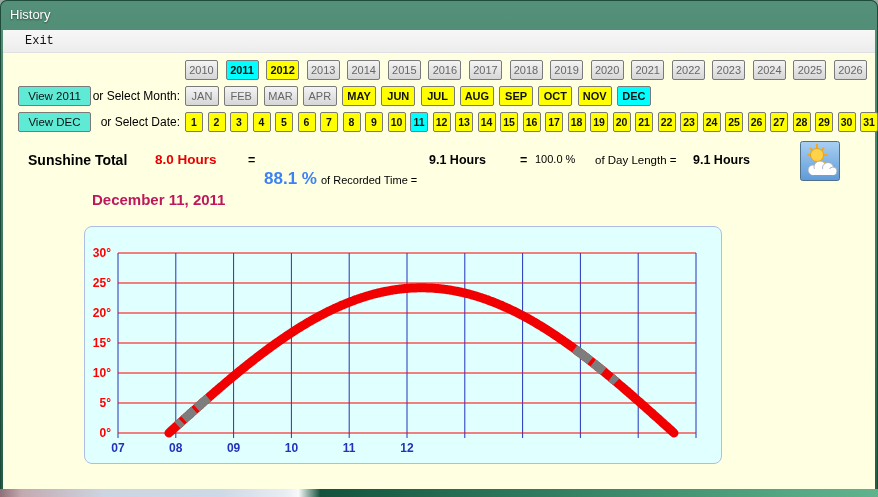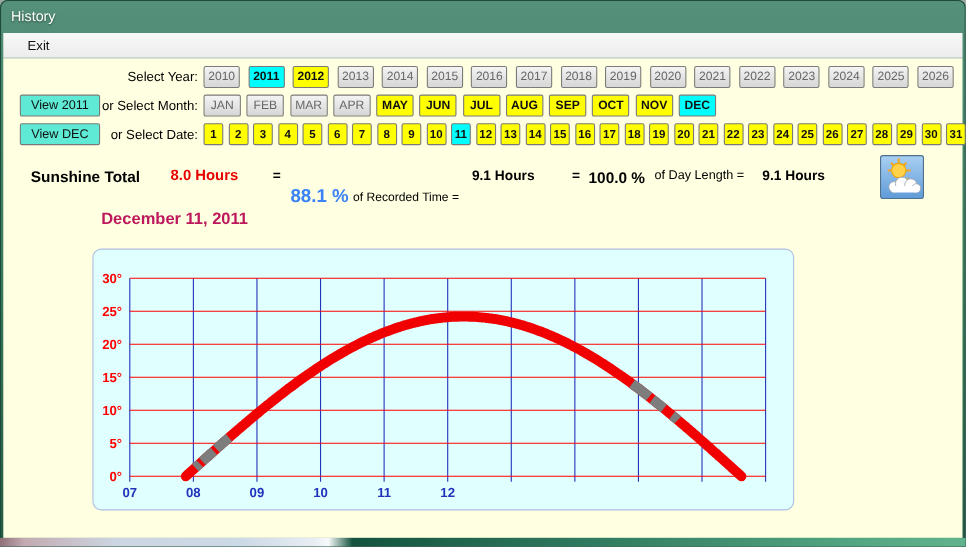--- a/index.html
+++ b/index.html
@@ -14,20 +14,21 @@
     background:
       linear-gradient(180deg,rgba(255,255,255,.28) 0,rgba(255,255,255,0) 45%,rgba(0,0,0,.18) 100%),
       linear-gradient(100deg,#457f67 0%,#5d9a7e 9%,#93c7ac 20%,#4d8a6f 32%,#7cb79a 45%,#35705 7 55%,#35705a 57%,#6aa98a 70%,#2f6b53 84%,#4c8a6e 100%);
     border-radius:7px 7px 0 0;
   }
   .title-text{position:absolute;left:10px;top:7px;font-size:13px;color:#fff;text-shadow:0 1px 2px rgba(0,0,0,.5);}
   .menubar{
     position:absolute;left:3px;top:30px;right:3px;height:22px;
     background:linear-gradient(180deg,#f7f7f7,#ededed);
     border-bottom:1px solid #e0e0e0;
+    font-family:Liberation Mono, monospace;
   }
   .menu-item{position:absolute;left:13px;top:1px;padding:3px 9px;font-size:12px;color:#111;cursor:default;}
   .content{
     position:absolute;left:3px;top:53px;right:3px;bottom:8px;
     background:#ffffe1;
   }
   .bottomstrip{
     position:absolute;left:0;right:0;bottom:0;height:8px;
     background:linear-gradient(90deg,#8f6f78 0%,#c3aab1 2.5%,#ccd6e2 12%,#ccd9e6 25%,#e8edf3 32.5%,#f7f9fb 34%,#14523d 36.5%,#1a5c45 42%,#236a51 50%,#317c60 62%,#439272 76%,#55a883 90%,#60b38d 100%);
   }
@@ -56,21 +57,21 @@
   .view-month{top:33px;} .view-date{top:59px;}
   .summary{position:absolute;left:0;top:99px;width:100%;height:22px;}
   .summary span{position:absolute;white-space:nowrap;}
   .s-label{left:25px;font-size:14px;font-weight:700;color:#000;}
   .s-hours{left:152px;font-size:13.5px;font-weight:700;color:#e80000;}
   .s-eq1{left:245px;font-size:12.5px;font-weight:700;color:#000;top:1px;}
   .s-pct1{left:261px;font-size:17px;font-weight:700;color:#3b82f6;top:1px;margin-top:16px;}
   .s-rec{left:318px;font-size:11px;color:#000;top:2px;margin-top:20px;}
   .s-rech{left:426px;font-size:12.5px;font-weight:700;color:#000;top:1px;}
   .s-eq2{left:517px;font-size:12.5px;font-weight:700;color:#000;top:1px;}
-  .s-pct2{left:532px;font-size:14px;font-weight:700;color:#000;top:1px;}
+  .s-pct2{left:532px;font-size:11px;font-weight:400;color:#000;top:1px;}
   .s-day{left:592px;font-size:11.5px;color:#000;top:2px;}
   .s-dayh{left:690px;font-size:12.5px;font-weight:700;color:#000;top:1px;}
   .weather-icon{position:absolute;left:797px;top:88px;width:40px;height:40px;}
   .chart-title{position:absolute;left:89px;top:138px;font-size:15px;font-weight:700;color:#be185d;}
   .chart-panel{
     position:absolute;left:81px;top:173px;width:638px;height:238px;
     background:#e0ffff;border:1px solid #aebde4;border-radius:8px;box-sizing:border-box;
   }
   .chart-panel svg{display:block;}
   svg text{font-family:"Liberation Sans",sans-serif;font-size:12px;font-weight:700;}
@@ -81,21 +82,20 @@
 <div class="window">
   <div class="titlebar">
     <span class="title-text">History</span>
   </div>
   <div class="menubar">
     <span class="menu-item">Exit</span>
   </div>
 
   <div class="content">
 
-    <span class="sel-label" style="top:7px">Select Year:</span>
     <div class="row row-year" id="year-buttons">
         <button class="btn normal">2010</button>
         <button class="btn cyan">2011</button>
         <button class="btn yellow">2012</button>
         <button class="btn normal">2013</button>
         <button class="btn normal">2014</button>
         <button class="btn normal">2015</button>
         <button class="btn normal">2016</button>
         <button class="btn normal">2017</button>
         <button class="btn normal">2018</button>

